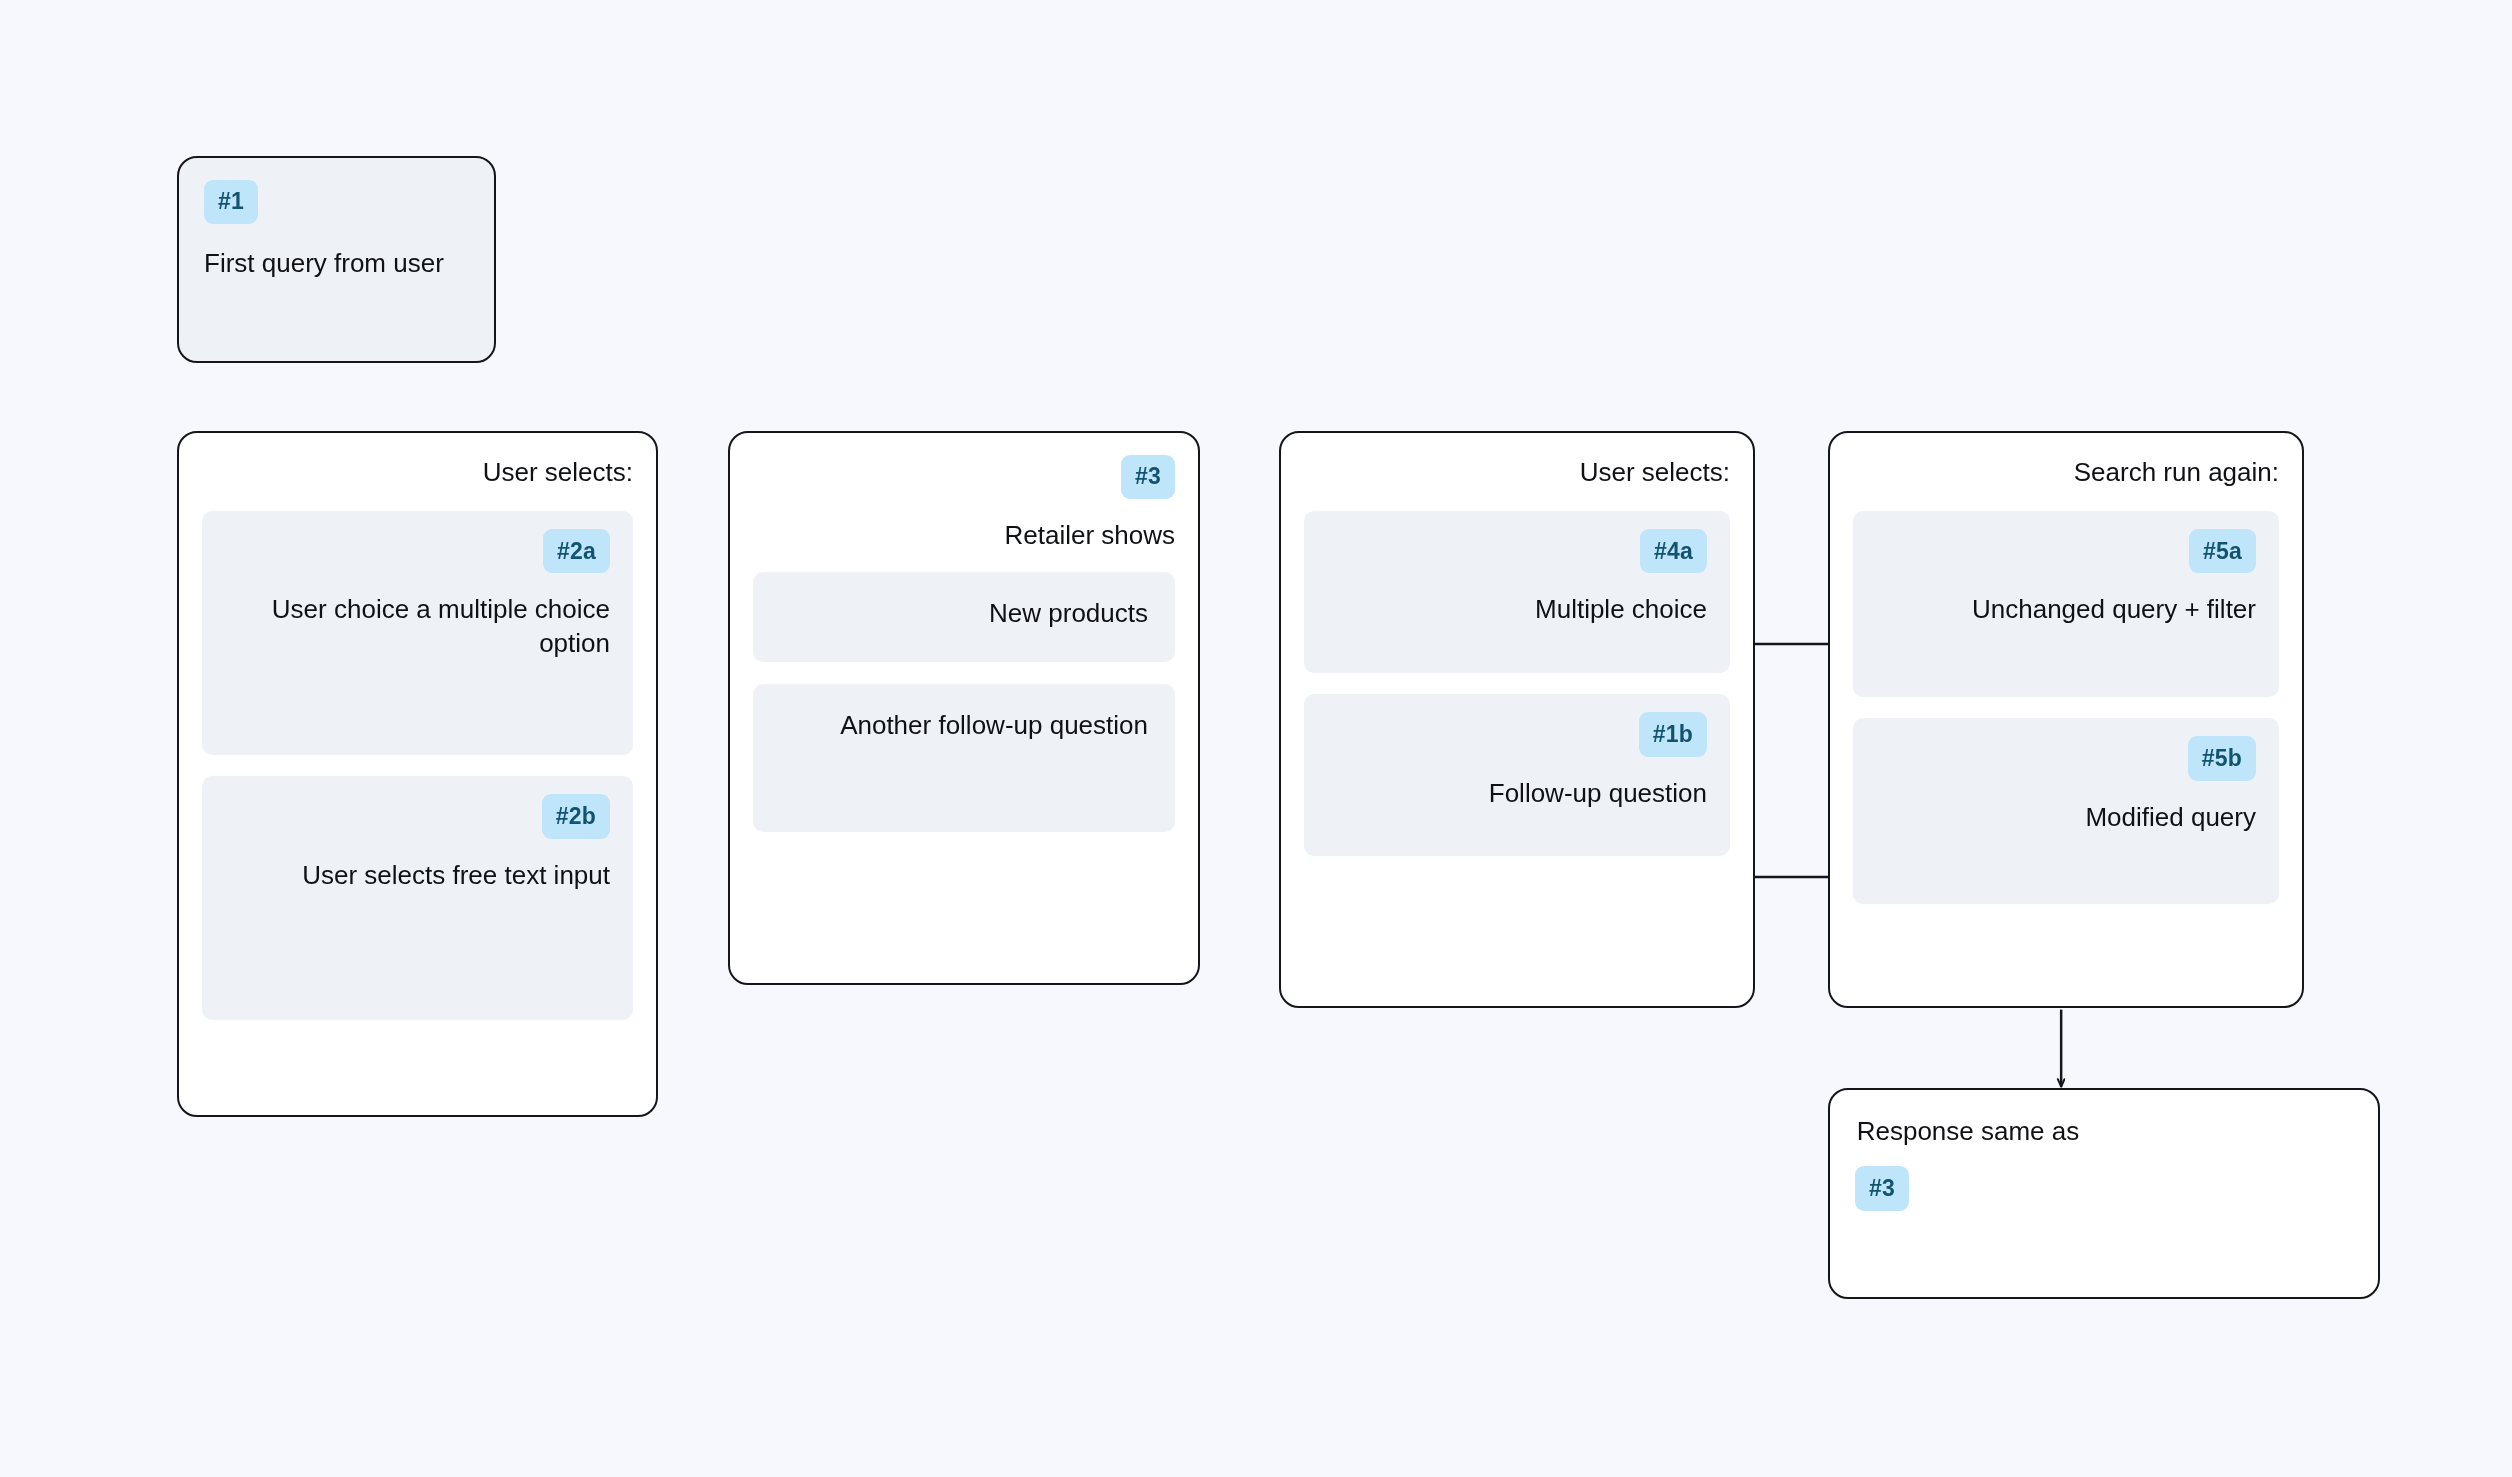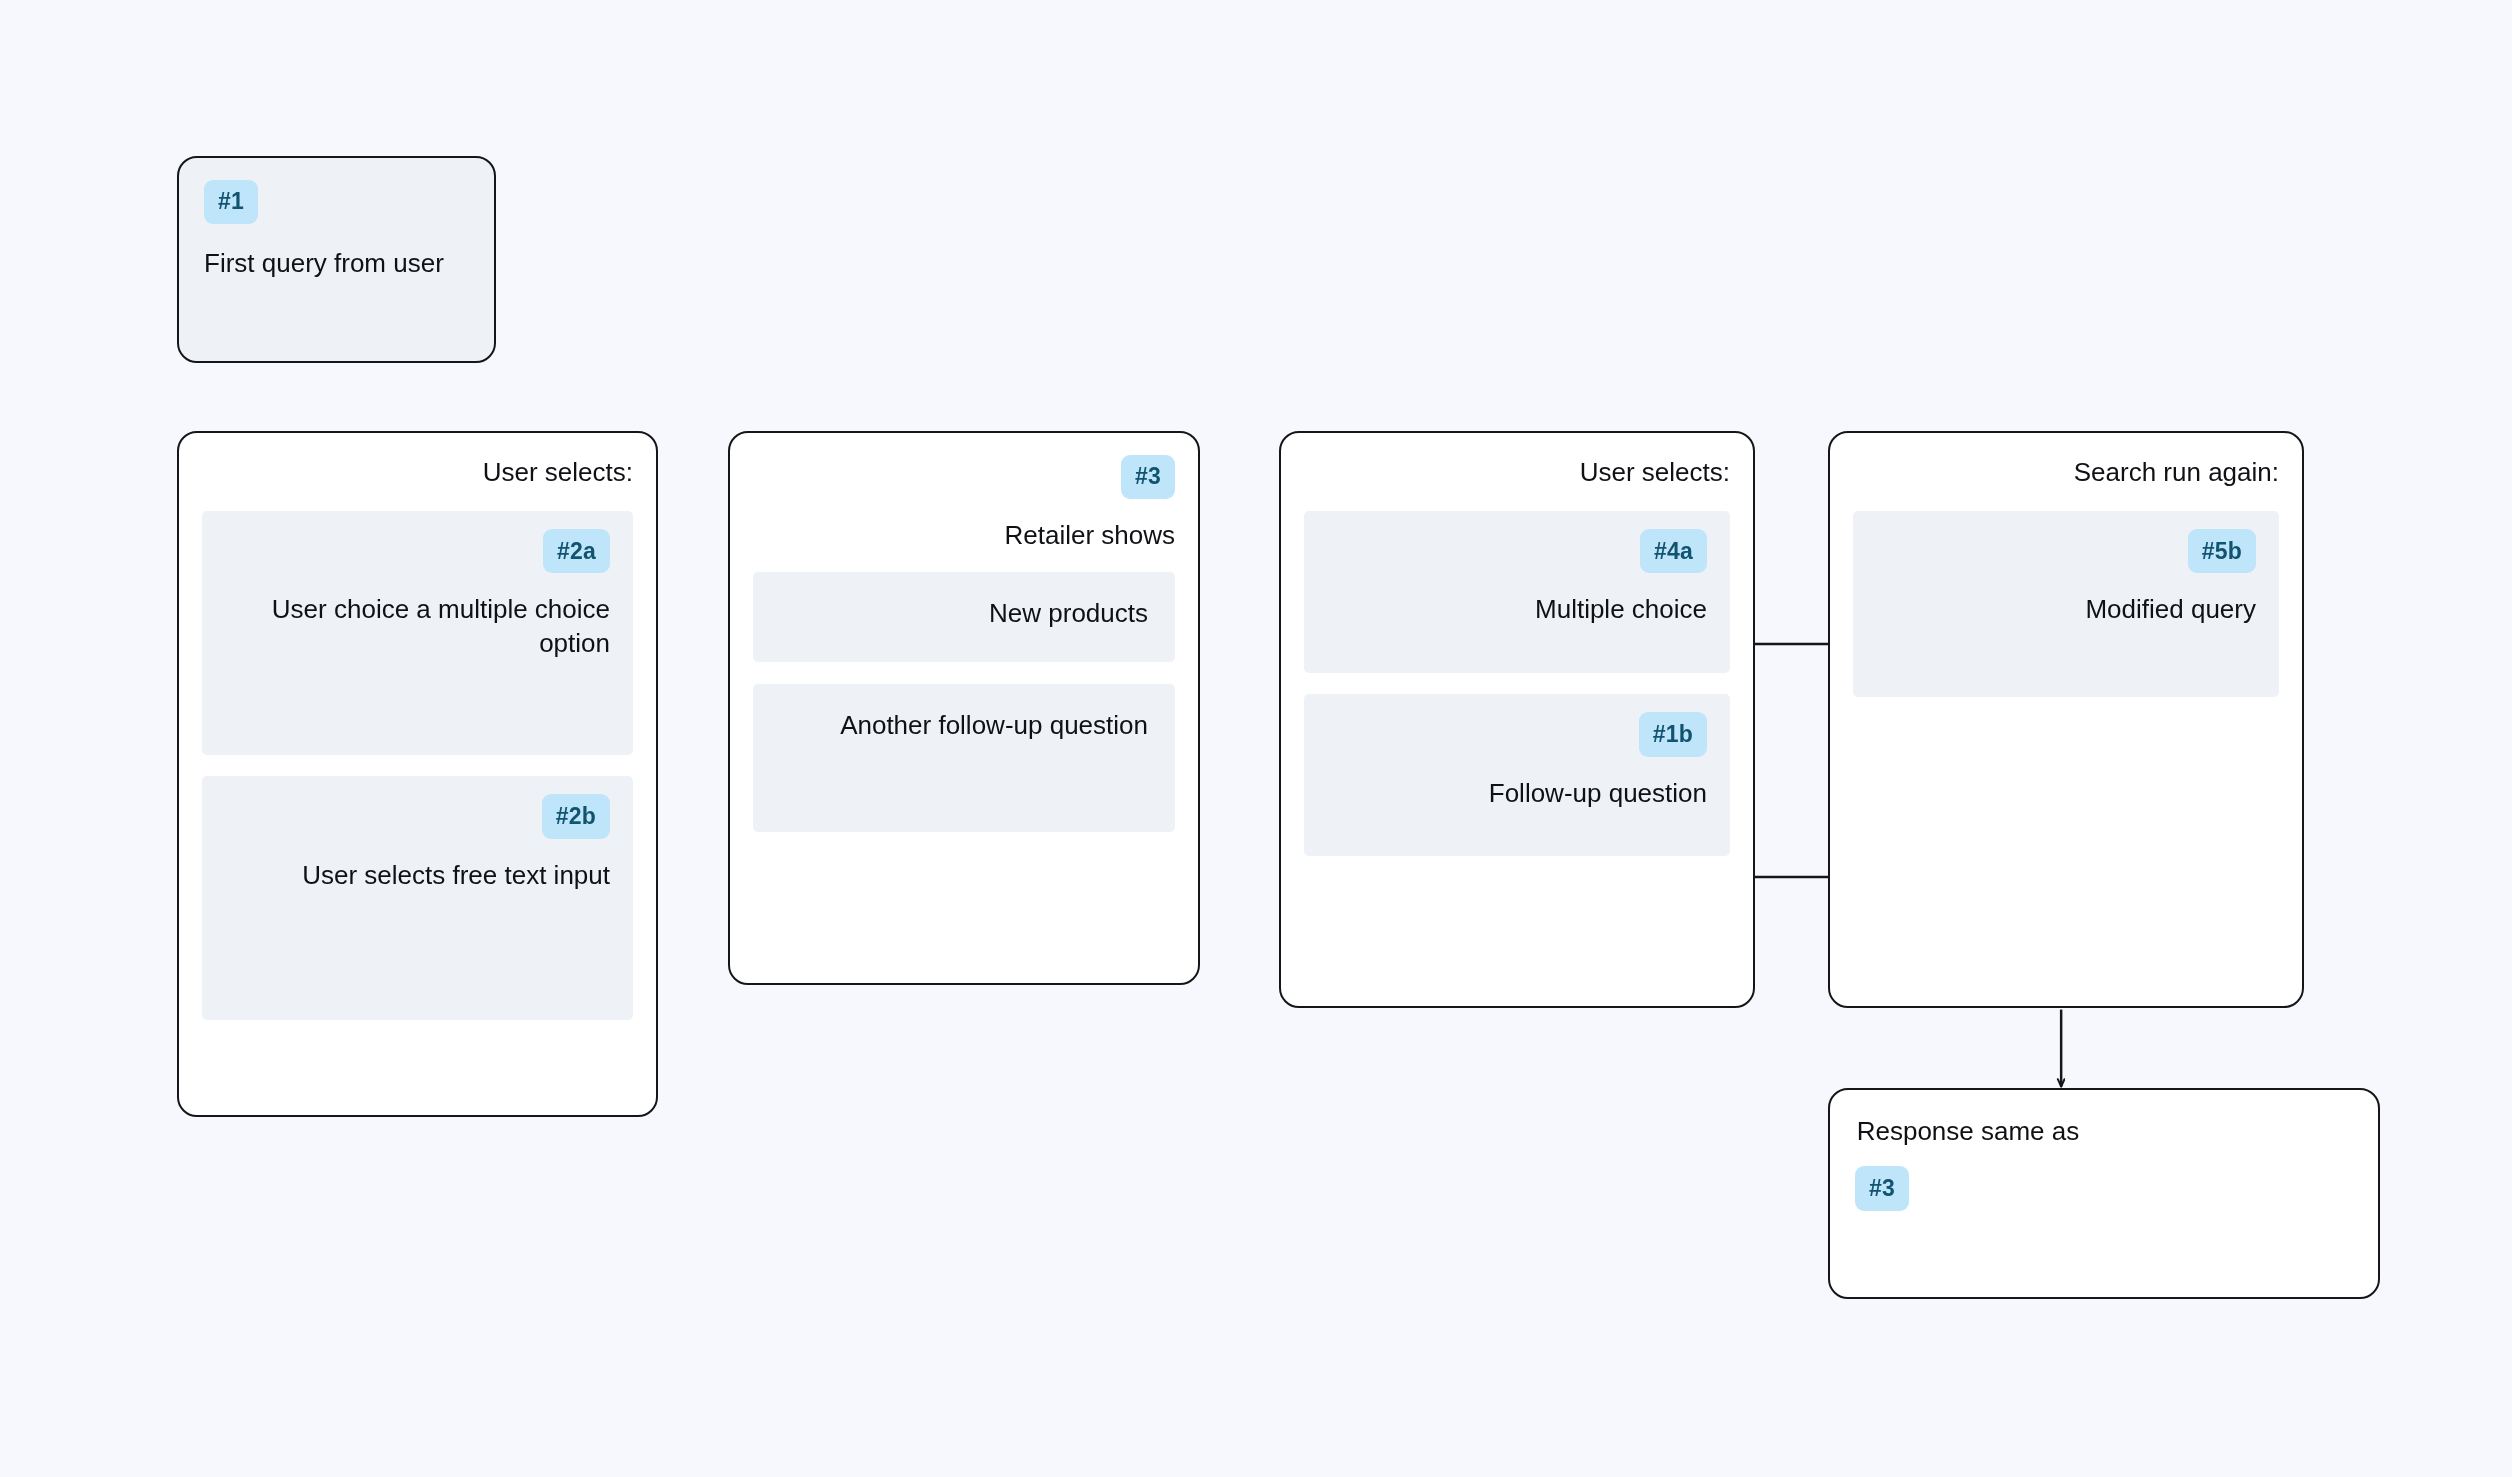--- a/index.html
+++ b/index.html
@@ -94,21 +94,21 @@
     z-index: 2;
     text-align: right;
   }
   .group > .group-title {
     display: block;
     margin: 0 0 21.6px 1.7px;
   }
   .subcard {
     box-sizing: border-box;
     background: #eef1f6;
-    border-radius: 5px;
+    border-radius: 10px;
     padding: 18px 23px 23px 23px;
   }
   .subcard + .subcard { margin-top: 21.6px; }
   .subcard .badge { margin-bottom: 20px; }
   .subcard .node-text { display: block; }
 
   
   #group-2 { left: 177px; top: 431px; width: 481px; height: 686px; }
   #group-2 .subcard { height: 244px; }
 
@@ -194,20 +194,24 @@
 
     <div class="subcard">
       <span class="badge">#1b</span>
       <span class="node-text">Follow-up question</span>
     </div>
   </div>
 
   <div class="group" id="group-5">
     <span class="group-title">Search run again:</span>
 
+    <div class="subcard">
+      <span class="badge">#5a</span>
+      <span class="node-text">Unchanged query + filter</span>
+    </div>
 
     <div class="subcard">
       <span class="badge">#5b</span>
       <span class="node-text">Modified query</span>
     </div>
   </div>
 
   <div class="node plain" id="node-6">
     <span class="node-text">Response same as</span>
     <span class="badge">#3</span>

